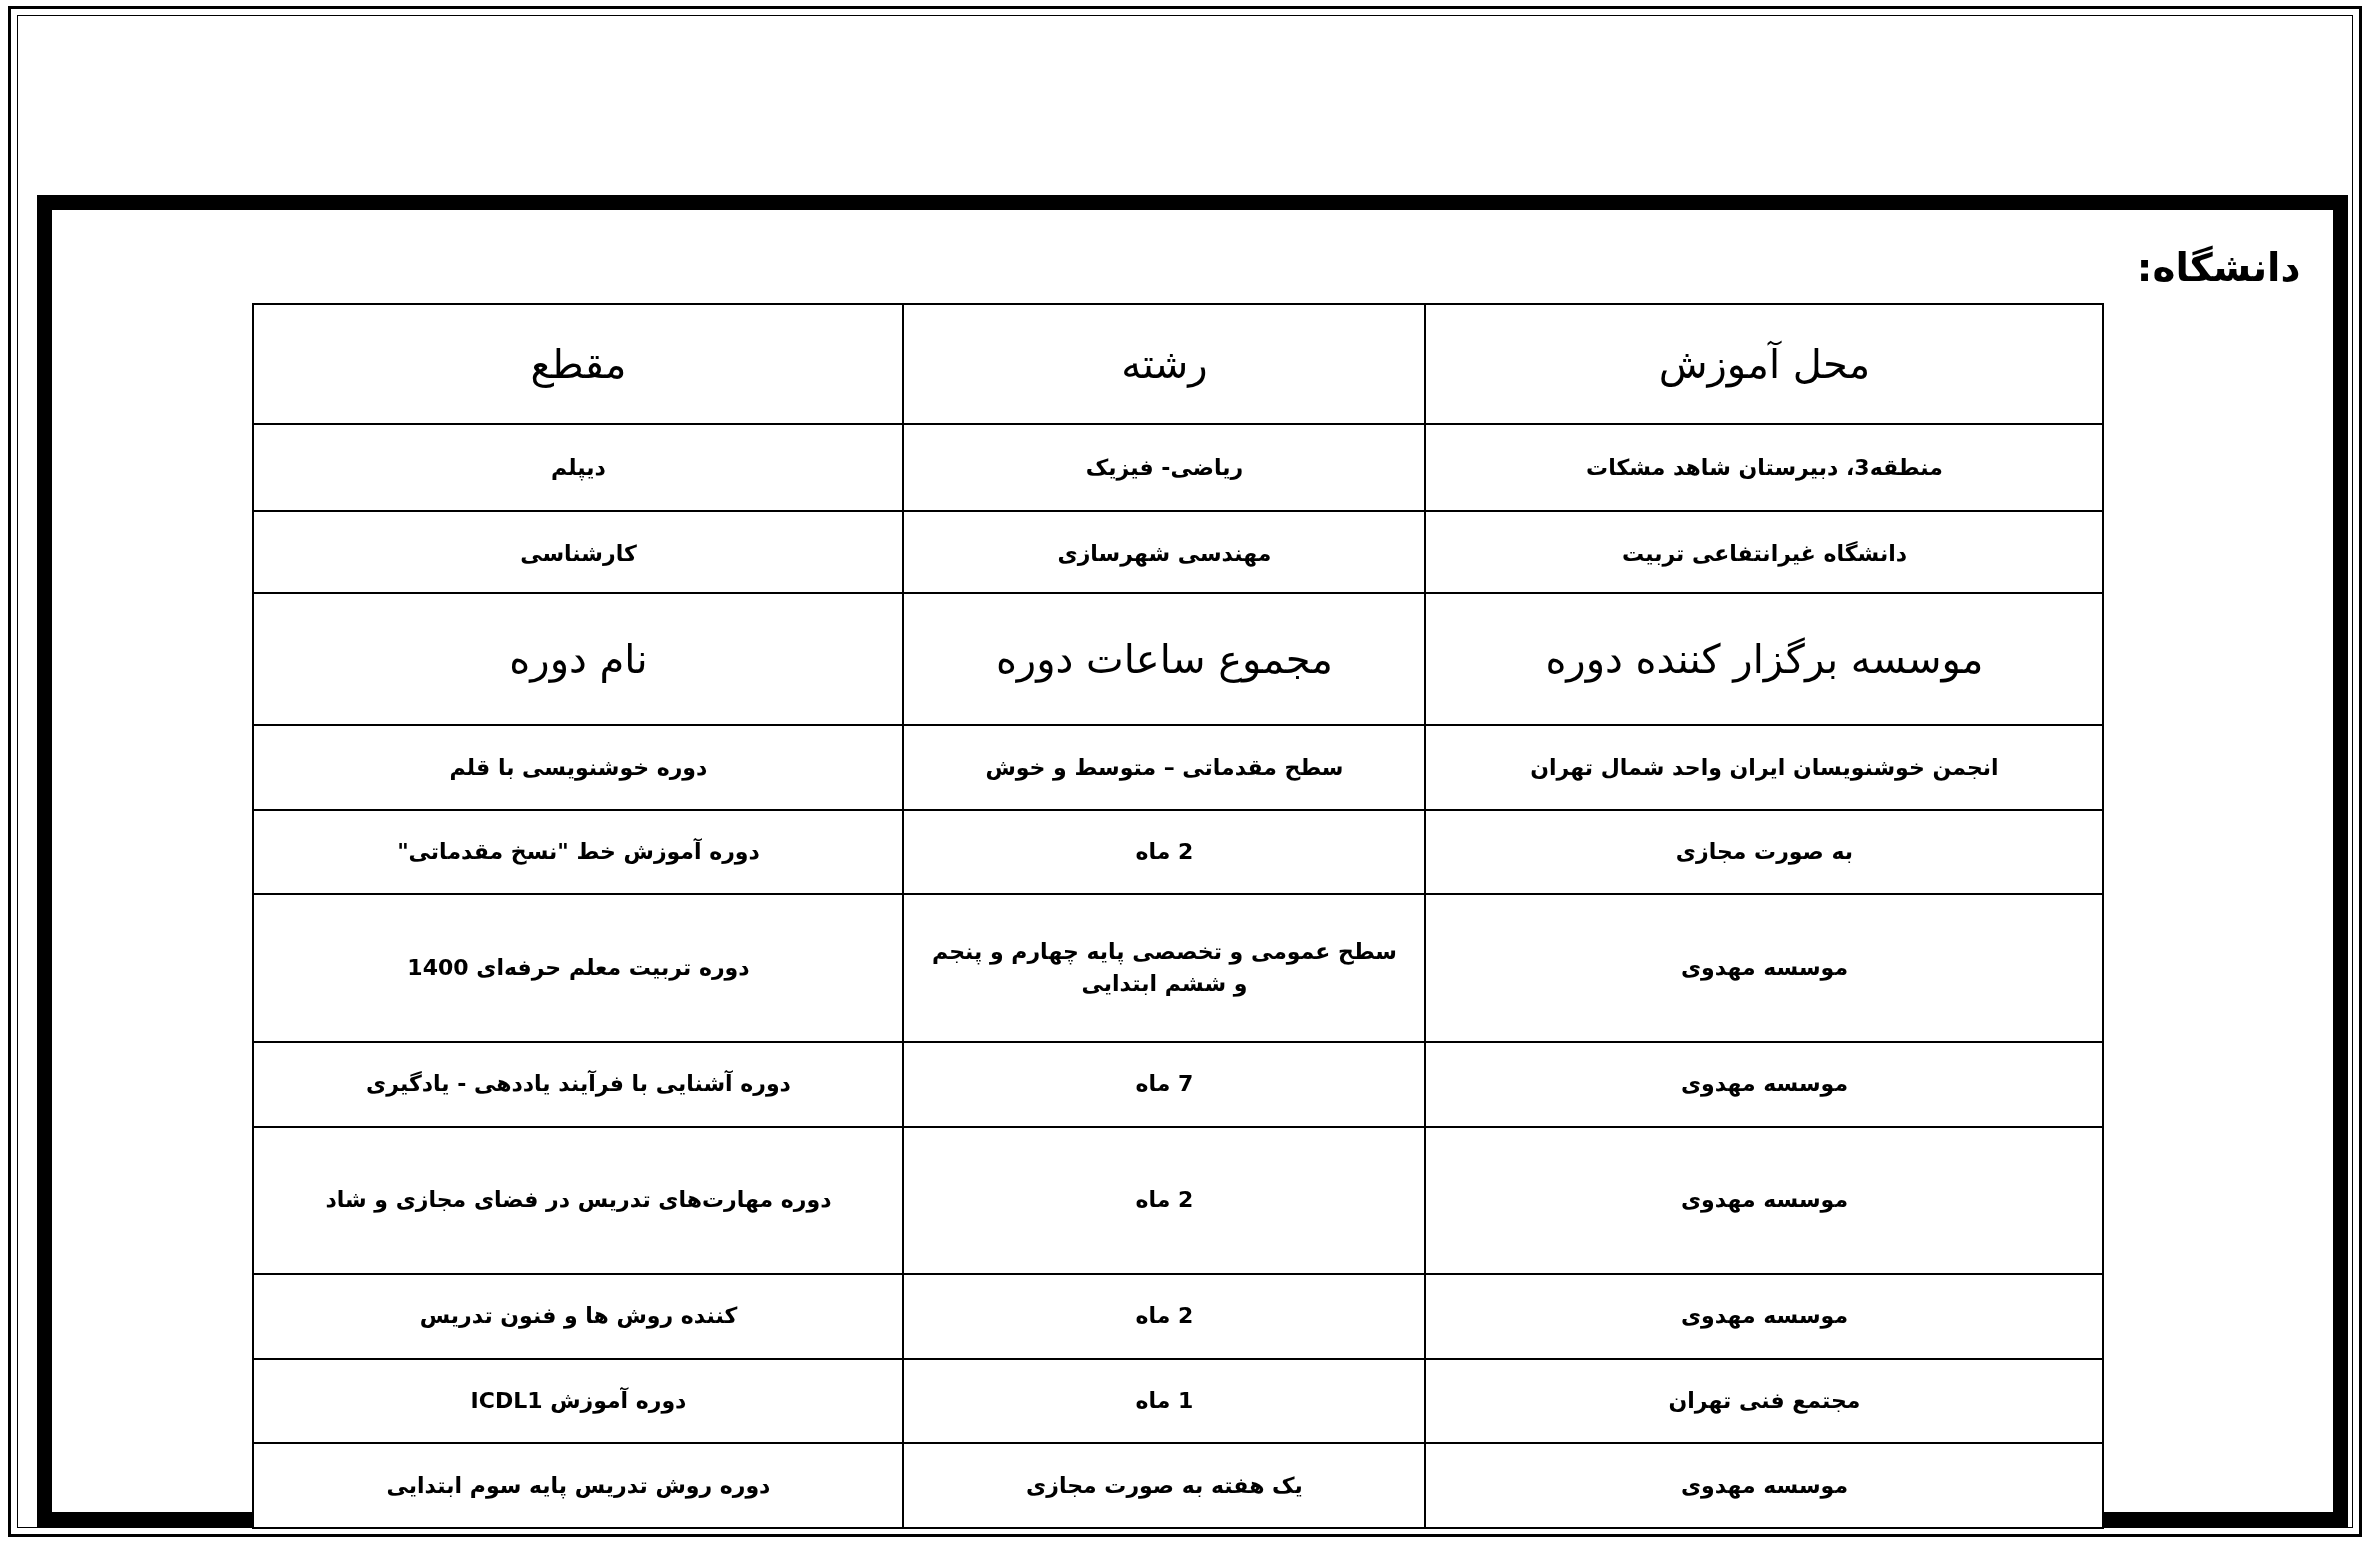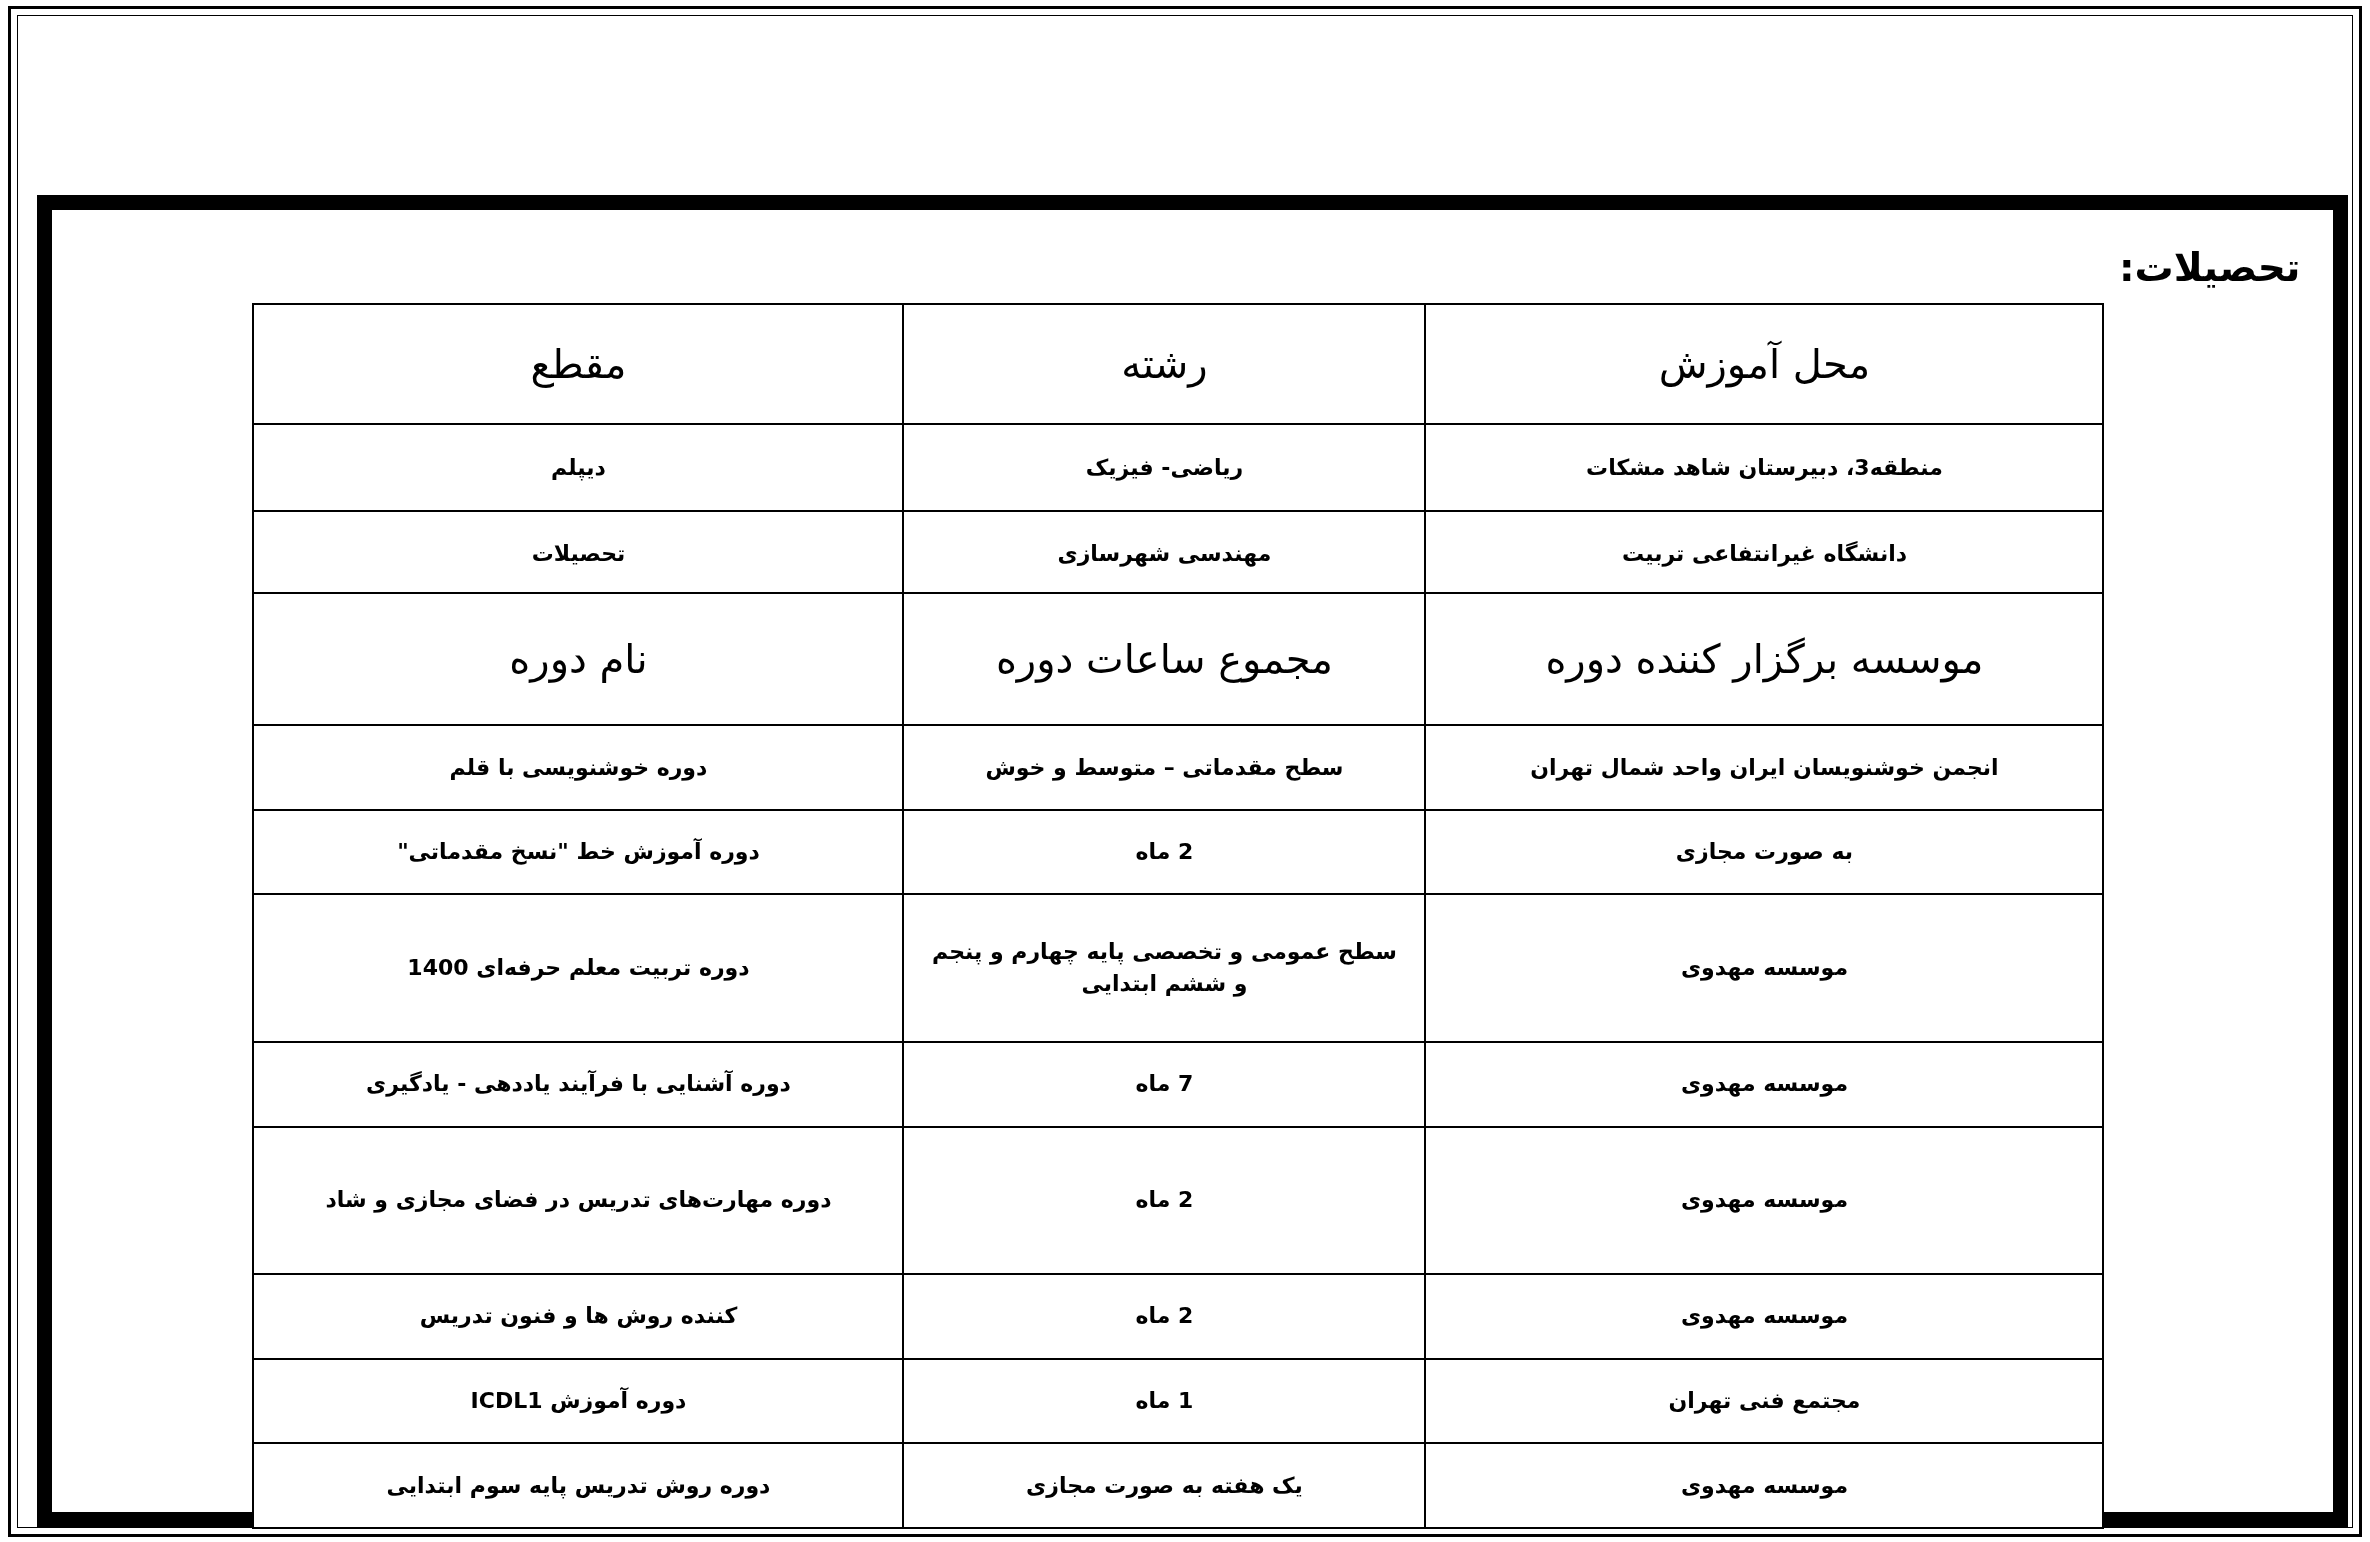--- a/index.html
+++ b/index.html
@@ -150,21 +150,21 @@
 </head>
 <body>
 
 <div class="page-frame">
   <div class="page-frame-inner">
 
 
     <div class="body-area">
       <div class="body-inner">
 
-        <div class="section-label">تحصیلات:</div>
+        <div class="section-label">دانشگاه:</div>
 
         <table class="data-table" id="edu-table">
           <colgroup>
             <col class="c-place">
             <col class="c-field">
             <col class="c-level">
           </colgroup>
           <thead>
             <tr>
               <th>محل آموزش</th>
@@ -174,21 +174,21 @@
           </thead>
           <tbody>
             <tr>
               <td>منطقه3، دبیرستان شاهد مشکات</td>
               <td>ریاضی- فیزیک</td>
               <td>دیپلم</td>
             </tr>
             <tr>
               <td>دانشگاه غیرانتفاعی تربیت</td>
               <td>مهندسی شهرسازی</td>
-              <td>تحصیلات</td>
+              <td>کارشناسی</td>
             </tr>
           </tbody>
         </table>
 
         <table class="data-table" id="course-table">
           <colgroup>
             <col class="c-org">
             <col class="c-hours">
             <col class="c-name">
           </colgroup>

